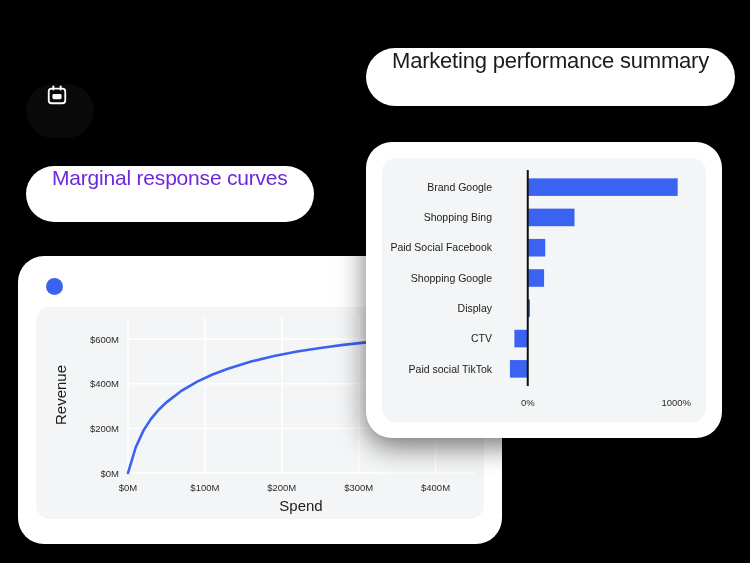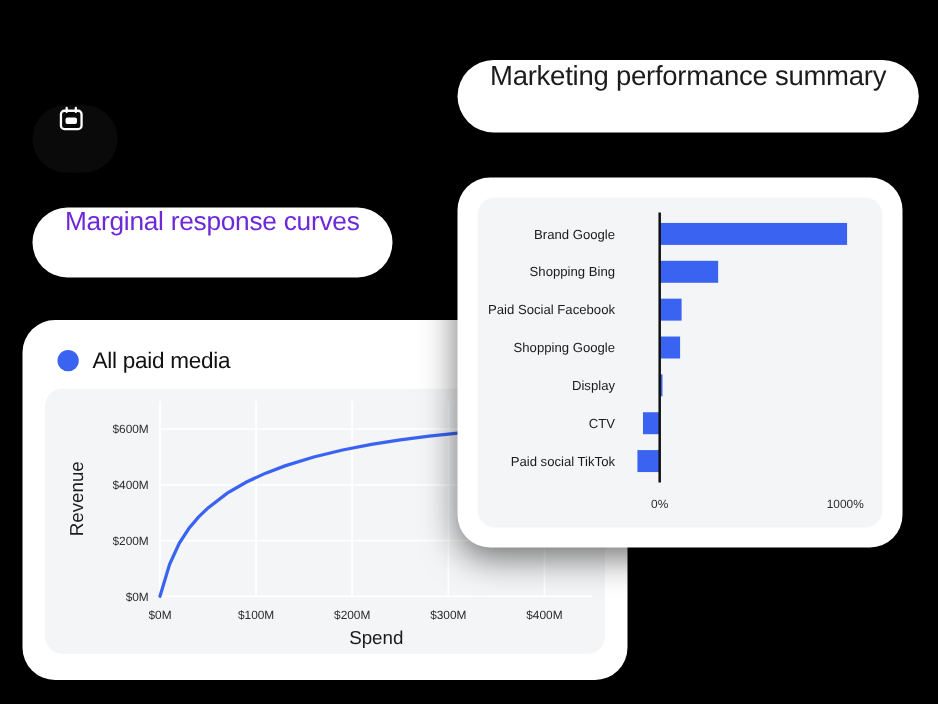--- a/index.html
+++ b/index.html
@@ -189,21 +189,20 @@
     <span class="pill-label">Marginal response curves</span>
   </div>
 
   <div class="pill pill-summary">
     <span class="pill-label">Marketing performance summary</span>
   </div>
 
   <div class="card card-curves">
     <div class="legend">
       <span class="legend-dot" style="background:#3b63f2"></span>
-      <span class="legend-label">All paid media</span>
     </div>
     <div class="plot-panel panel-curves">
       <svg id="curve-svg" width="448" height="212" viewBox="0 0 448 212">
           <line x1="92" y1="10" x2="92" y2="166" class="gridline"></line>
           <line x1="168.88888888888889" y1="10" x2="168.88888888888889" y2="166" class="gridline"></line>
           <line x1="245.77777777777777" y1="10" x2="245.77777777777777" y2="166" class="gridline"></line>
           <line x1="322.66666666666663" y1="10" x2="322.66666666666663" y2="166" class="gridline"></line>
           <line x1="399.55555555555554" y1="10" x2="399.55555555555554" y2="166" class="gridline"></line>
           <line x1="92" y1="166" x2="438" y2="166" class="gridline"></line>
           <line x1="92" y1="121.42857142857143" x2="438" y2="121.42857142857143" class="gridline"></line>

